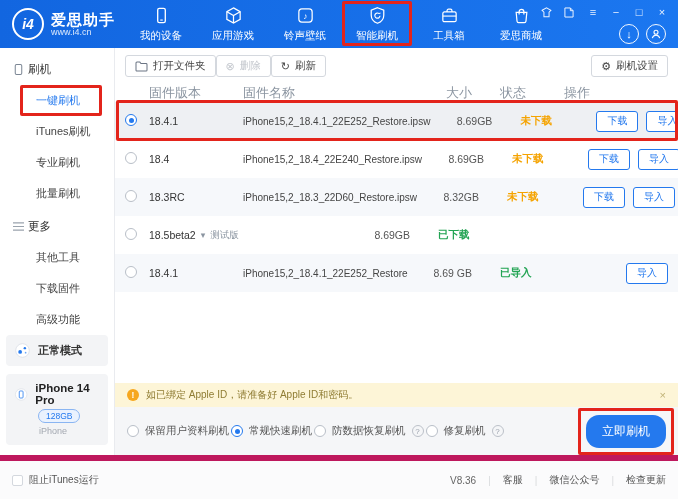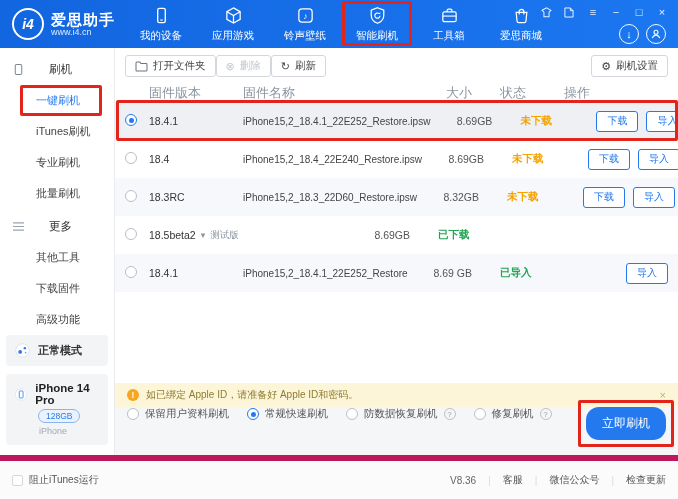--- a/index.html
+++ b/index.html
@@ -26,21 +26,21 @@
             color:#eaf2ff; font-size:11px; }
   .winctl .wc { width:12px; text-align:center; cursor:pointer; line-height:12px; }
   .circle-row { position:absolute; top:24px; right:12px; display:flex; gap:7px; }
   .cbtn { width:20px; height:20px; border:1.5px solid rgba(255,255,255,.95); border-radius:50%;
           display:flex; align-items:center; justify-content:center; color:#fff; font-size:11px; cursor:pointer; }
 
   
   .middle { flex:1; display:flex; min-height:0; }
   .sidebar { flex:0 0 115px; width:115px; background:#fff; border-right:1px solid #e9ebef;
              display:flex; flex-direction:column; padding-top:12px; }
-  .sec-head { display:flex; align-items:center; gap:24px; padding:2px 0 8px 12px; font-size:11.5px; color:#333; }
+  .sec-head { display:flex; align-items:center; gap:3px; padding:2px 0 8px 12px; font-size:11.5px; color:#333; }
   .side-item { position:relative; padding:8px 0 8px 36px; font-size:11px; color:#444; cursor:pointer; }
   .side-item.active { color:#2479ee; }
   .sec2 { margin-top:8px; }
   .card { background:#f3f4f6; border-radius:4px; margin:4px 6px; padding:7px 8px; }
   .mode-card { margin-top:auto; display:flex; align-items:center; gap:7px; font-weight:bold; font-size:11px; }
   .dev-card { display:flex; flex-direction:column; gap:3px; padding:8px 8px 9px 8px; }
   .dev-top { display:flex; align-items:center; gap:7px; font-weight:bold; font-size:11.5px; color:#222; }
   .dev-badge { margin-left:24px; align-self:flex-start; border:1px solid #8ab5f2; background:#eaf2fe;
                color:#2479ee; font-size:8.5px; border-radius:8px; padding:1px 7px; }
   .dev-type { margin-left:25px; color:#a3a8b0; font-size:9px; }
@@ -82,21 +82,21 @@
   .radio.checked::after { content:""; position:absolute; inset:2.5px; background:#2479ee; border-radius:50%; }
 
   .filler { flex:1; }
 
   .notice { flex:0 0 24px; background:#fdf5d7; display:flex; align-items:center; gap:7px;
             padding:0 12px; color:#8f7c33; font-size:10px; }
   .warn-dot { width:12px; height:12px; background:#f6a71f; color:#fff; border-radius:50%;
               font-size:8.5px; font-weight:bold; display:flex; align-items:center; justify-content:center; flex:0 0 12px; }
   .notice-close { margin-left:auto; color:#c0b275; cursor:pointer; font-size:11px; }
 
-  .options { flex:0 0 48px; background:#f5f6f8; display:flex; align-items:flex-start; gap:18px; padding:0 12px; }
+  .options { flex:0 0 48px; background:#f5f6f8; display:flex; align-items:center; gap:2px; padding:0 12px; }
   .opt { display:flex; align-items:center; gap:6px; color:#555; font-size:10.5px; cursor:pointer; white-space:nowrap; }
   .help { width:12px; height:12px; border:1px solid #bcc1c9; border-radius:50%; color:#9aa1ab;
           font-size:8px; display:inline-flex; align-items:center; justify-content:center; cursor:pointer; }
   .flash-wrap { margin-left:auto; position:relative; }
   .flash-btn { background:#2479ee; color:#fff; border:none; border-radius:13px; padding:8px 16px;
                font-size:12px; cursor:pointer; font-family:inherit; }
 
   
   .statusbar { flex:0 0 29px; background:#fbfbfc; border-top:6px solid #be185d;
                display:flex; align-items:center; padding:12px 12px; font-size:10px; color:#555; }

